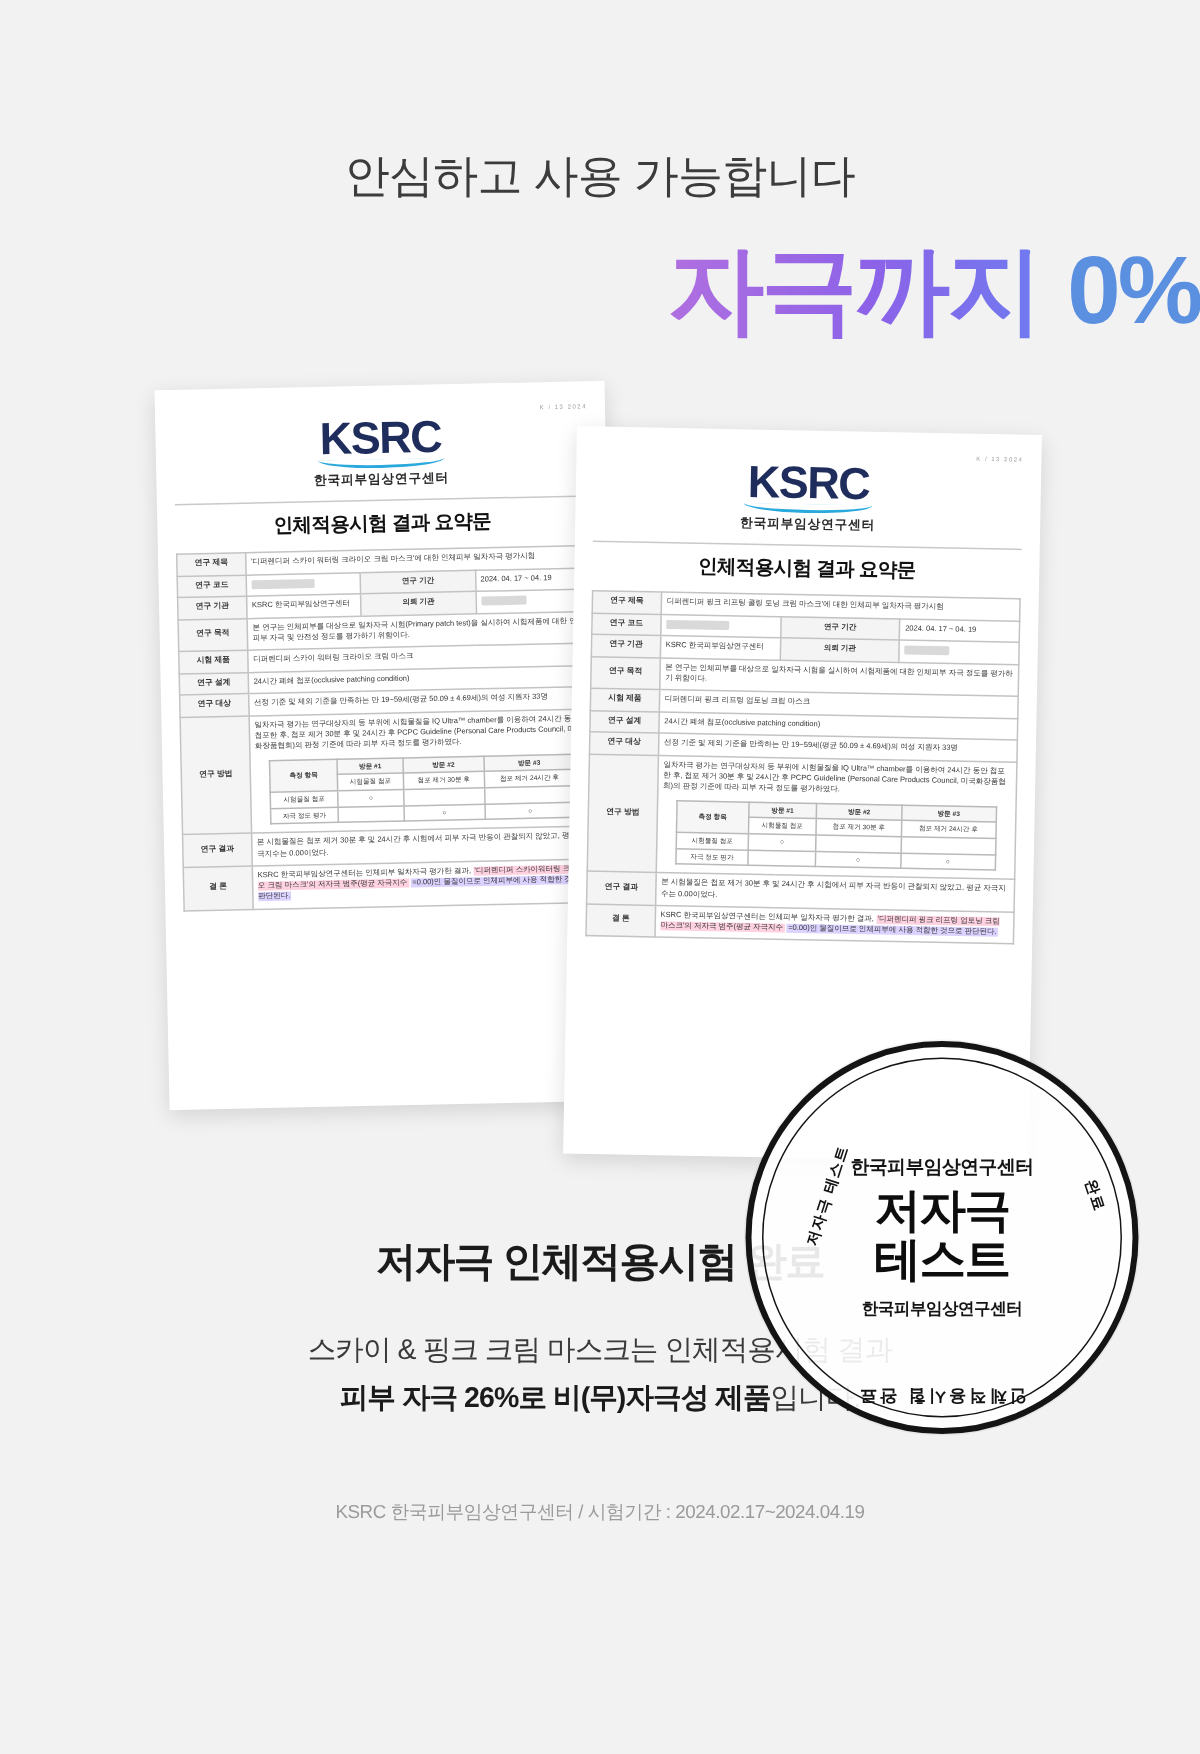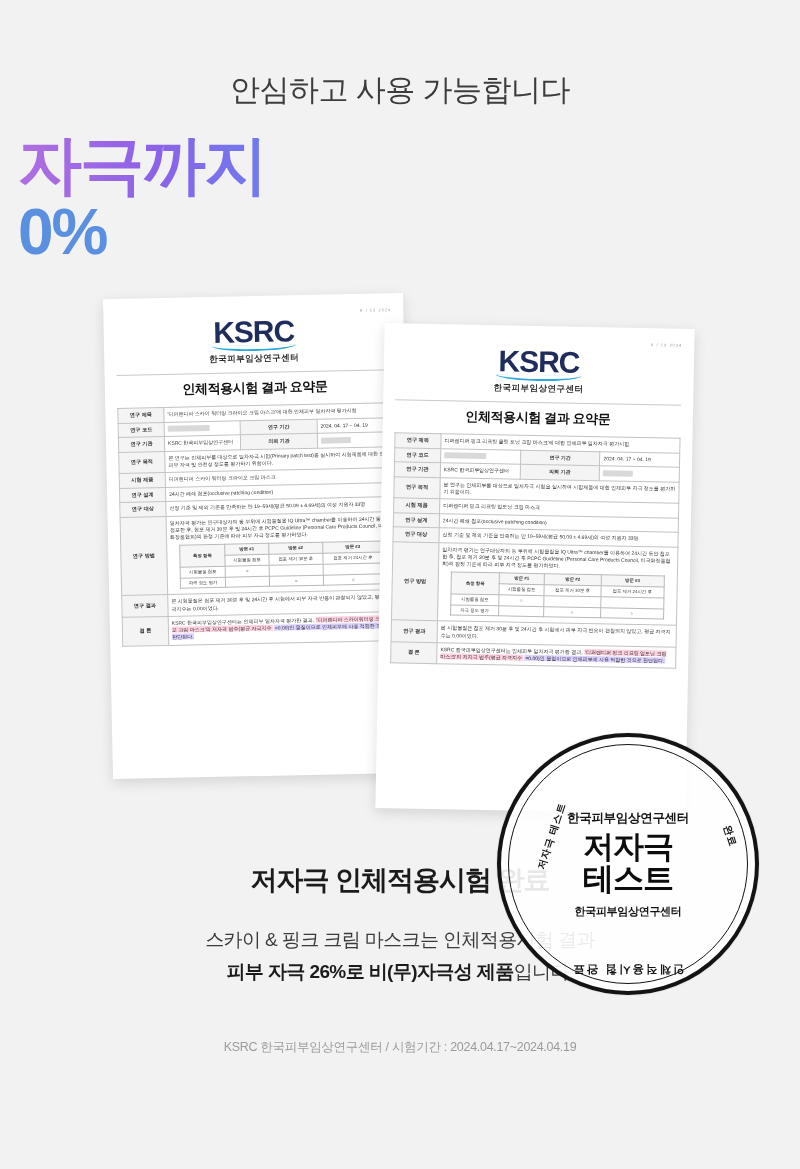--- a/index.html
+++ b/index.html
@@ -12,41 +12,40 @@
     overflow: hidden;
   }
   .page {
     position: relative;
     width: 800px; height: 1169px;
     background: #f2f2f2;
   }
 
   
   .headline-wrap {
-    padding-top: 72px;
+    padding-top: 100px;
     text-align: center;
   }
   .headline-sub {
     font-size: 30px;
     font-weight: 400;
     letter-spacing: -0.5px;
     color: #3c3c3c;
     line-height: 1.2;
   }
   .headline-main {
     margin-top: 24px;
     font-size: 64px;
     font-weight: 800;
     letter-spacing: -2px;
     line-height: 1.05;
     display: flex;
-    justify-content: space-between;
+    justify-content: flex-end;
     align-items: baseline;
     gap: 0;
-    flex-direction: column;
   }
   .hl-purple {
     background: linear-gradient(90deg, #b06fe0 0%, #8c62e8 55%, #6f7bf0 100%);
     -webkit-background-clip: text;
     background-clip: text;
     color: transparent;
   }
   .hl-blue { color: #5b8fe0; margin-left: 18px; }
 
   
@@ -493,16 +492,16 @@
   </div>
 
   <div class="bottom">
     <div class="bottom-title">저자극 인체적용시험 완료</div>
     <div class="bottom-desc">
       <div>스카이 &amp; 핑크 크림 마스크는 인체적용시험 결과</div>
       <div>
         <span class="b">피부 자극 26%로 비(무)자극성 제품</span><span>입니다.</span>
       </div>
     </div>
-    <div class="footnote">KSRC 한국피부임상연구센터 / 시험기간 : 2024.04.17~2024.04.19</div>
+    <div class="footnote">KSRC 한국피부임상연구센터 / 시험기간 : 2024.02.17~2024.04.19</div>
   </div>
 
 </div>
 
 </body></html>

